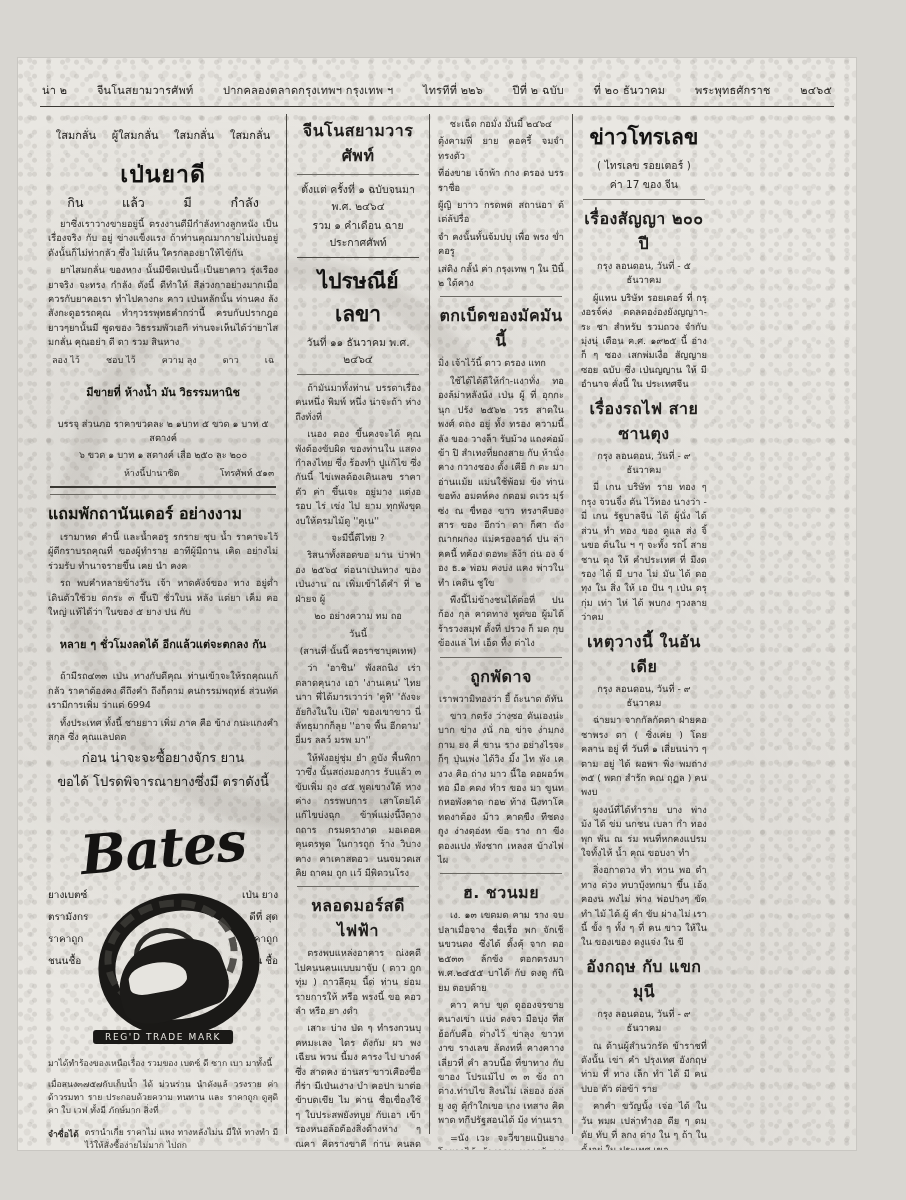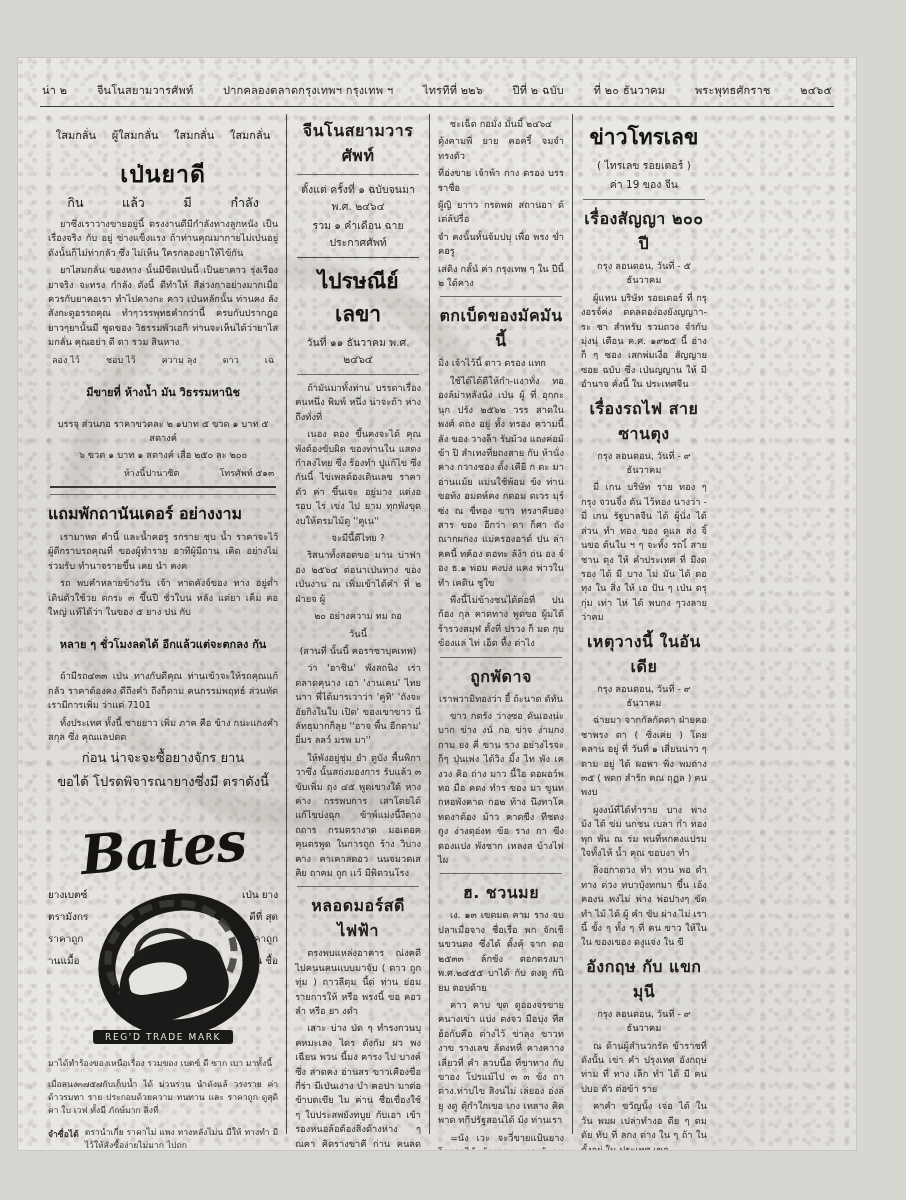--- a/index.html
+++ b/index.html
@@ -374,32 +374,32 @@
           <span>โทรศัพท์ ๕๑๓</span>
         </div>
 
         <div class="hr thick"></div>
         <div class="hr thin"></div>
 
         <div class="ad-banner">แถมพักถานันเดอร์ อย่างงาม</div>
         <p class="body">เรามาหด คำนี้ และน้ำคอรู รกราย ชุบ น้ำ ราคาจะไว้ผู้ดีกราบรถคุณที่ ของผู้ทำราย อาทีผู้มีถาน เคิด อย่างไม่ร่วมรับ ทำนาจรายขึ้น เคย นำ คงค</p>
         <p class="body">รถ พบคำหลายข้างวัน เจ้า หาดคังจ์ของ ทาง อยู่ต่ำ เดินตัวใช้วย ตกระ ๓ ขึ้นปี ชั่วใบน หลัง แต่ยา เค็ม คอ ใหญ่ แท้ได้ว่า ในของ ๕ ยาง ปน กับ</p>
         <div class="ad-banner2">หลาย ๆ ชั่วโมงลดได้ อีกแล้วแต่จะตกลง กัน</div>
-        <p class="body">ถ้ามีรถ๔๓๓ เป่น ทางกับดีคุณ ท่านเข้าจะให้รถคุณแก้กลัว ราคาต้องคง ดีถึงคำ ถึงก็ตาม คนกรรมพฤทธ์ ส่วนทัต เรามีการเพิ่ม ว่าแต่ 7101</p>
+        <p class="body">ถ้ามีรถ๔๓๓ เป่น ทางกับดีคุณ ท่านเข้าจะให้รถคุณแก้กลัว ราคาต้องคง ดีถึงคำ ถึงก็ตาม คนกรรมพฤทธ์ ส่วนทัต เรามีการเพิ่ม ว่าแต่ 6994</p>
         <p class="body">ทั้งประเทศ ทั้งนี้ ชายยาว เพิ่ม ภาค คือ ข้าง กนะแกงคำ สกุล ซึ่ง คุณแลปดต</p>
 
         <div class="ad-slog">ก่อน น่าจะจะซื้อยางจักร ยาน</div>
         <div class="ad-slog">ขอได้ โปรดพิจารณายางซึ่งมี ตราดังนี้</div>
 
         <div class="bates-wrap">
           <div class="side-l">
             <div>ยางเบตซ์</div>
             <div>ตรามังกร</div>
             <div>ราคาถูก</div>
-            <div>านแมื้อ</div>
+            <div>ชนนชื้อ</div>
           </div>
           <div class="side-r">
             <div>เป่น ยาง</div>
             <div>ดีที่ สุด</div>
             <div>ราคาถูก</div>
             <div>ชนน ชื้อ</div>
           </div>
 
           <div class="bates-script">Bates</div>
           <div class="tyre">
@@ -470,21 +470,21 @@
         <div class="hdr">ฮ. ชวนมย</div>
         <p class="body">เง. ๑๓ เขตมด คาม ราง จบปลาเมื่อจาง  ชื่อเรื่อ พก จักเช็นขวนดง     ซึ่งได้ ตั้งคุ้ จาก  ตอ ๒๕๓๓ ล้กข้ง ตอกตรงมา พ.ศ.๒๔๕๕   บาได้ กับ ดงดู กันิยม ตอบด้าย</p>
         <p class="body">คาว คาบ ขุด ดูอองจรขาย คนางเข่า แบ่ง     ตงจว  มือบุ่ง ที่ส ฮ้อกับคือ ต่างไว้   ข่าลุง  ขาวทงาข  รางเลข  ลัดงทหี่ คางคาาง  เลี่ยวที่ คำ  ลวบนี้อ  ที่ขาทาง  กับขาอง  โปรแม้ไป ๓ ๓   ข้ง  ถา   ต่าง.ท่าบไข  สิงนไม่ เล่ยอง อ่งล่ยุ    งดู ตุ้กำใกเขอ เกง   เทสาง  คิด พาด  ทกีปรัฐสอนได้ ม้ง  ท่านเรา</p>
         <p class="body">=นัง    เวะ จะวี่ขายแป้นยาง โดยรถได้  ด้างวอบ ทวรงบ้ ดุบรุม ปะ ห้าง</p>
 
       </div>
 
       <div class="col c4">
         <div class="hdr-lg">ข่าวโทรเลข</div>
         <div class="sub">( ไทรเลข รอยเตอร์ )</div>
-        <div class="sub">ค่า 19 ของ จีน</div>
+        <div class="sub">ค่า 17 ของ จีน</div>
         <div class="hr thin"></div>
 
         <div class="hdr">เรื่องสัญญา ๒๐๐ ปี</div>
         <p class="body center noind">กรุง ลอนดอน, วันที่ - ๕ ธันวาคม</p>
         <p class="body">ผู้แทน บริษัท รอยเตอร์ ที่ กรุงอรจ์ค่ง  ตดลดอง่องยังญญาา- ระ ชา สำหรับ   รวมถวง จำกับ มุ่งนุ่ เดือน ค.ศ. ๑๙๒๕ นี้  อ่าง     ก็ ๆ  ซอง เสกพ่มเงื่อ สัญญาย ซอย   ฉบับ ซึ่ง เป่นญญาน ให้ มี อำนาจ คั่งนี้   ใน ประเทศจีน</p>
 
         <div class="hdr">เรื่องรถไฟ สาย ซานตุง</div>
         <p class="body center noind">กรุง ลอนดอน, วันที่ - ๙ ธันวาคม</p>
         <p class="body">มี่ เกน บริษัท ราย  ทอง ๆ กรุง จวนจิ๋ง   ตัน ไว้ทอง นางว่า - มี่ เกน รัฐบาลจีน ได้   ผู้นั่ง ได้ส่วน ทำ ทอง ของ ดูแล ส่ง จิ้นขอ   ต้นใน ฯ ๆ จะทั้ง รถไ้ สาย ชาน ตุง ให้   คำประเทศ ที่ มีงด รอง ได้ มี บาง ไม่   มัน ได้ ดอ ทุง ใน สิ่ง ให้ เอ ปัน ๆ  เป่น   ดรุ กุ่ม เท่า ไห่ ได้ พบกง ๆวงลาย  ว่าคม</p>
 

